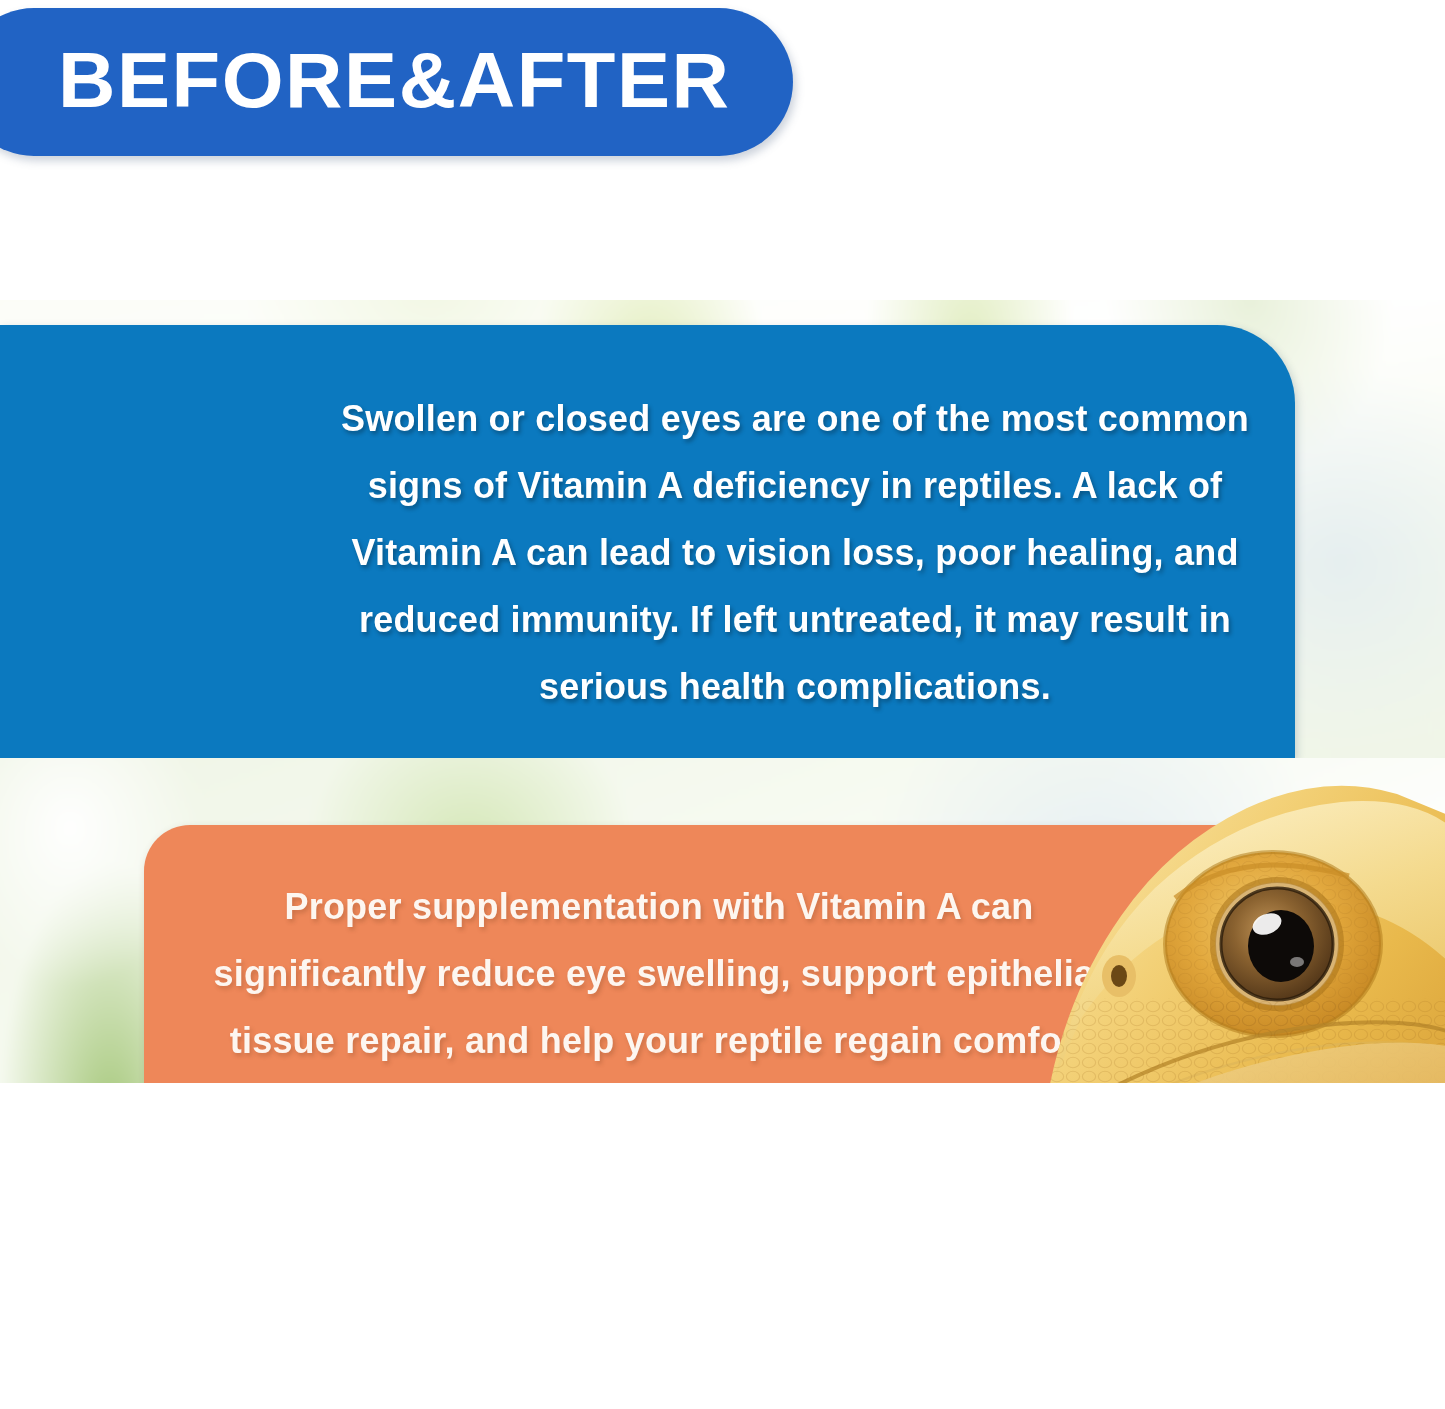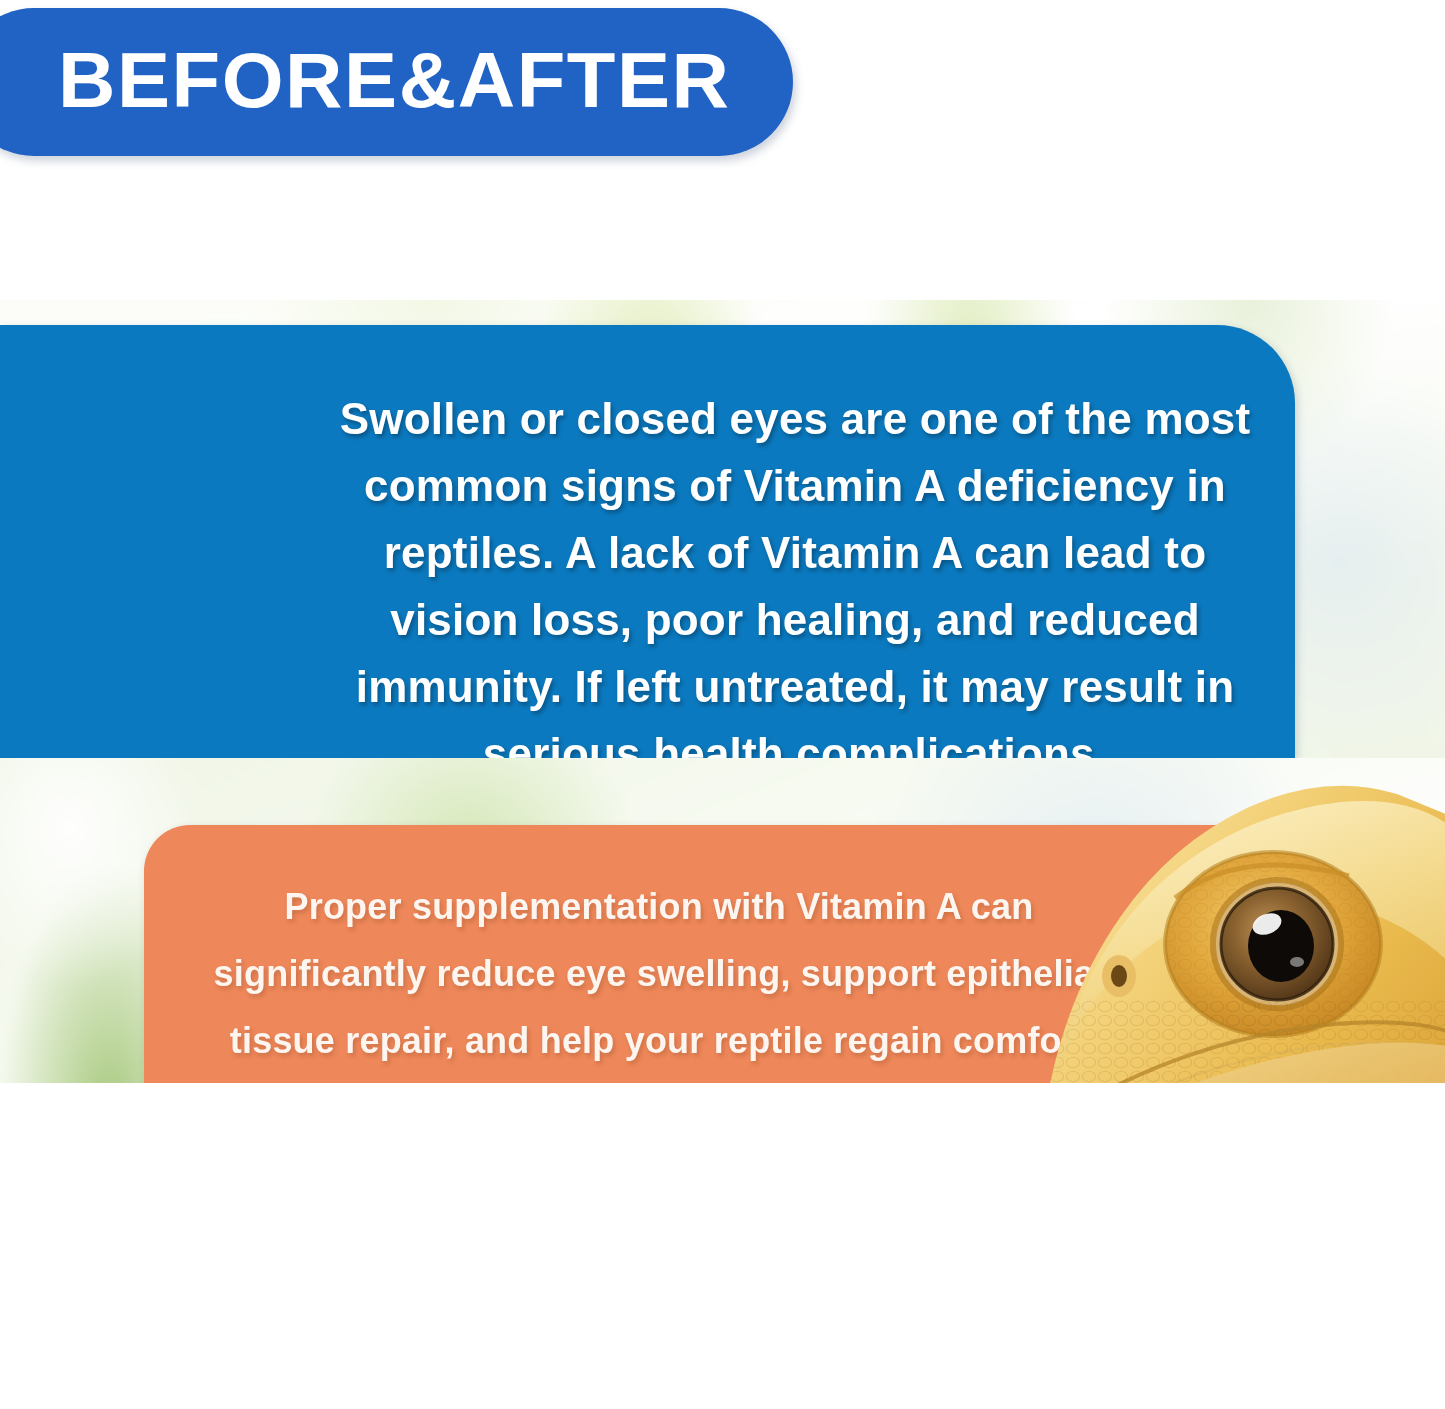--- a/index.html
+++ b/index.html
@@ -113,21 +113,21 @@
     box-shadow: 2px 3px 8px rgba(40,70,100,0.22);
   }
   .panel-blue-text {
     position: absolute;
     left: 330px;
     top: 60px;
     width: 930px;
     color: #ffffff;
     font-family: "Liberation Sans Narrow", "Liberation Sans", sans-serif;
     font-weight: 700;
-    font-size: 44px;
+    font-size: 36px;
     line-height: 67px;
     text-align: center;
     letter-spacing: 0.2px;
     text-shadow: 2px 3px 4px rgba(0,0,0,0.30);
   }
 
   
   .band-after {
     position: absolute;
     left: 0;

